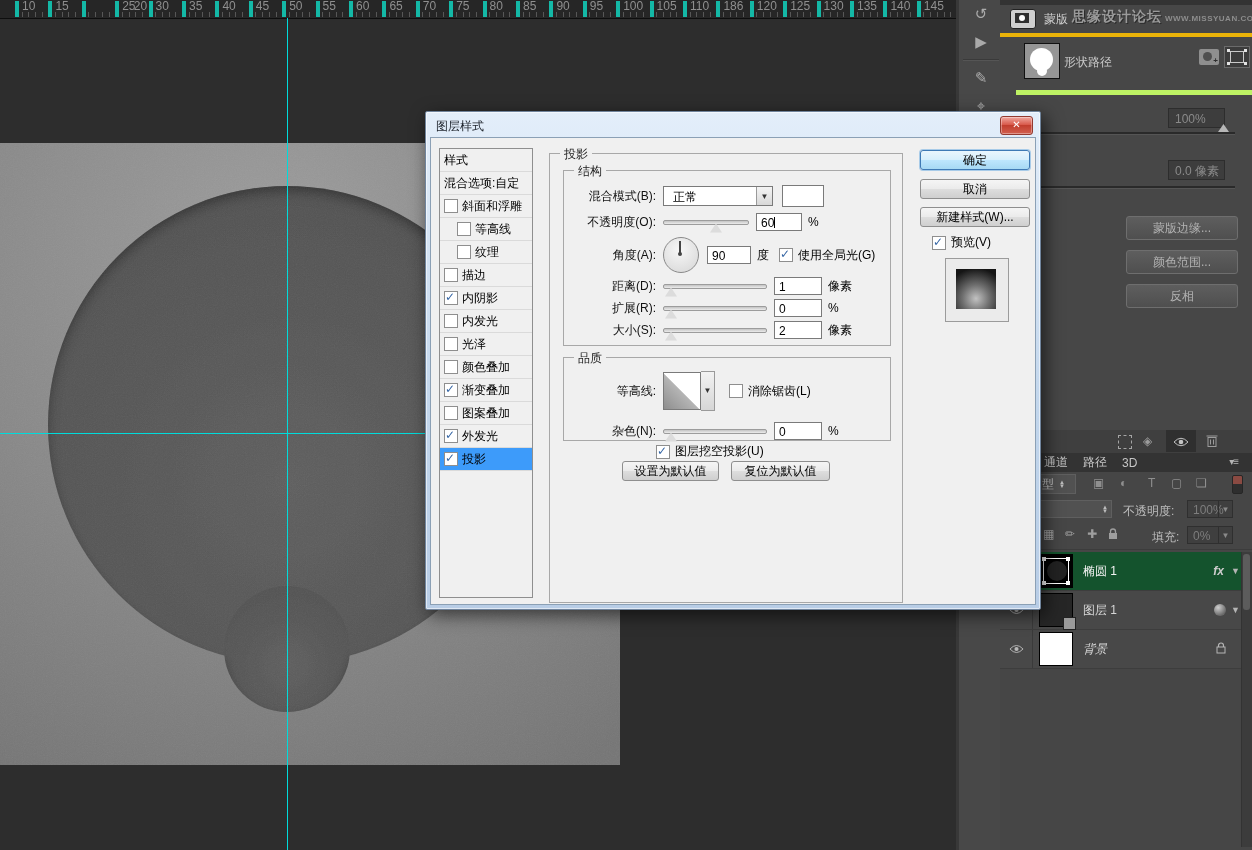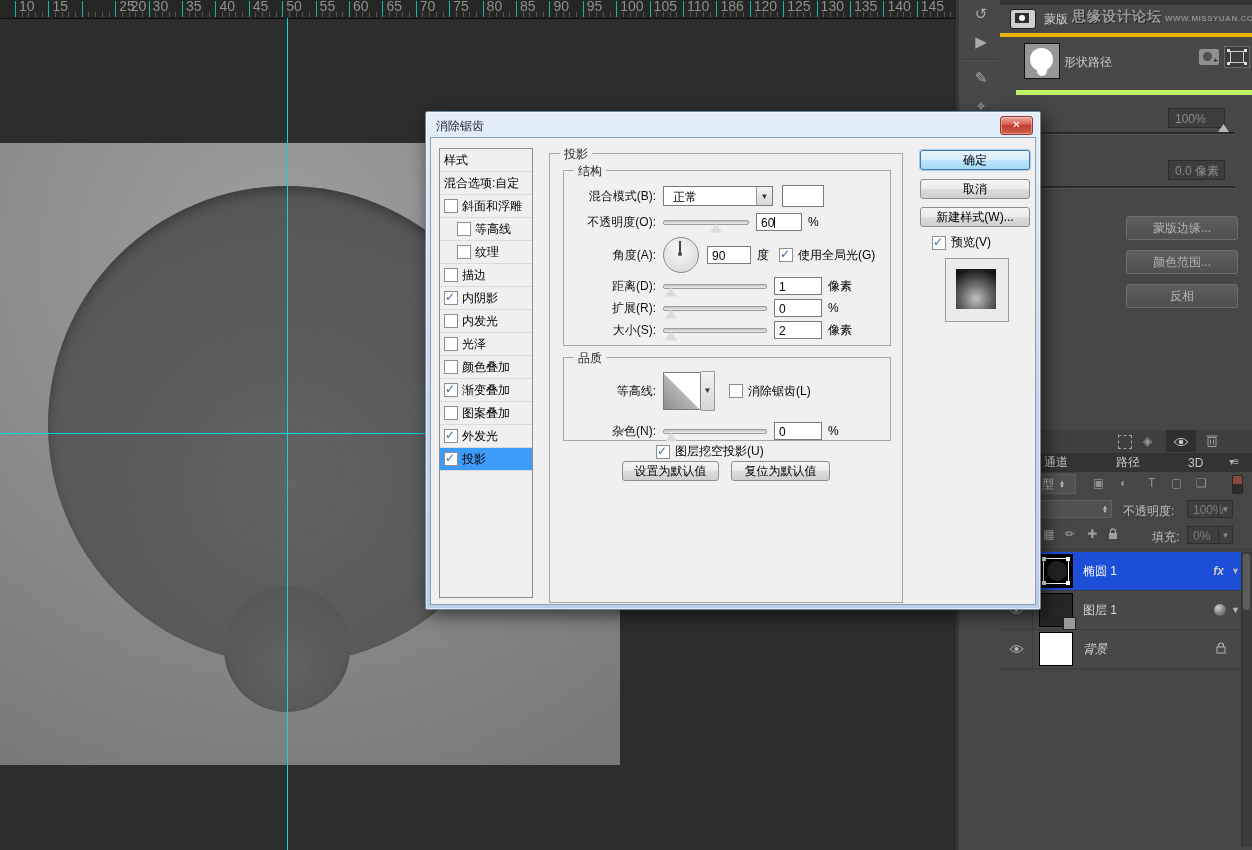--- a/index.html
+++ b/index.html
@@ -5,22 +5,22 @@
   html,body{margin:0;padding:0;background:#1e1e1e;}
   #root{position:relative;width:1252px;height:850px;overflow:hidden;
         font-family:"Liberation Sans","DejaVu Sans",sans-serif;font-size:12px;
         -webkit-font-smoothing:antialiased;}
 
   
   .canvas{position:absolute;left:0;top:0;width:956px;height:850px;background:#2d2d2d;}
   .ruler{position:absolute;left:0;top:0;width:956px;height:18px;background:#262626;border-bottom:1px solid #0e0e0e;}
   .ruler-minors{position:absolute;bottom:1px;left:15px;right:0;height:5px;
       background:repeating-linear-gradient(90deg,#575757 0 1px,transparent 1px 6.68px);}
-  .rtick{position:absolute;top:1px;height:16px;border-left:1px solid #14b8a6;
-      padding-left:3px;font-size:14px;color:#8f8f8f;line-height:10px;}
+  .rtick{position:absolute;top:1px;height:16px;border-left:4px solid #14b8a6;
+      padding-left:3px;font-size:12px;color:#8f8f8f;line-height:10px;}
   .doc{position:absolute;left:0;top:143px;width:620px;height:622px;}
   .vguide{position:absolute;left:287px;top:18px;width:1px;height:832px;background:#00dcdc;z-index:3;}
   .hguide{position:absolute;left:0;top:433px;width:956px;height:1px;background:#00dcdc;z-index:3;}
 
   
   .toolstrip{position:absolute;left:956px;top:0;width:44px;height:850px;background:#484848;
       border-left:3px solid #383838;z-index:2;}
   .dock-icon{width:44px;height:28px;line-height:28px;text-align:center;color:#aaa;font-size:15px;cursor:pointer;}
   .dock-div{height:1px;background:#3a3a3a;border-bottom:1px solid #555;margin:3px 4px;}
 
@@ -52,40 +52,40 @@
   .mthumb{position:absolute;width:11px;height:8px;background:#b7b7b7;
       clip-path:polygon(50% 0,100% 100%,0 100%);}
   .gray-btn{position:absolute;left:126px;width:110px;height:22px;border:1px solid #6e6e6e;border-radius:3px;
       background:linear-gradient(#5e5e5e,#4f4f4f);color:#b2b2b2;text-align:center;line-height:22px;cursor:pointer;}
 
   .layers-sec{position:absolute;left:0;top:430px;width:252px;height:420px;background:#464646;}
   .pfoot{position:absolute;left:0;top:0;width:252px;height:23px;background:#3f3f3f;border-bottom:1px solid #2d2d2d;}
   .pf-ico{position:absolute;top:4px;color:#9c9c9c;font-size:12px;cursor:pointer;}
   .dash-sq{width:12px;height:12px;border:1px dashed #a5a5a5;}
   .eye-press{position:absolute;left:166px;top:0;width:30px;height:22px;background:#2f2f2f;}
-  .tabsbar{position:absolute;left:0;top:23px;width:252px;height:19px;background:#333;display:flex;align-items:center;gap:33px;}
+  .tabsbar{position:absolute;left:0;top:23px;width:252px;height:19px;background:#333;display:flex;align-items:center;}
   .ptab{margin-right:15px;color:#c6c6c6;cursor:pointer;}
   .panelmenu{position:absolute;right:14px;top:3px;color:#b5b5b5;font-size:10px;letter-spacing:-1px;cursor:pointer;}
   .filterrow{position:absolute;left:0;top:42px;width:252px;height:24px;}
   .stub-select{position:absolute;background:#515151;border:1px solid #5f5f5f;color:#c2c2c2;display:flex;align-items:center;box-sizing:border-box;}
   .spin{display:inline-flex;flex-direction:column;line-height:4px;font-size:6px;color:#bdbdbd;margin-left:5px;}
   .f-ico{position:absolute;top:4px;color:#8f8f8f;font-size:12px;cursor:pointer;}
   .toggle{position:absolute;left:232px;top:3px;width:9px;height:17px;border-radius:2px;background:linear-gradient(#8a4a42 0 45%,#2e2e2e 45%);border:1px solid #262626;cursor:pointer;}
   .blendrow{position:absolute;left:0;top:66px;width:252px;height:26px;}
   .lockrow{position:absolute;left:0;top:92px;width:252px;height:27px;border-bottom:1px solid #3c3c3c;}
   .dim-label{color:#bdbdbd;}
   .val-dd{position:absolute;width:46px;height:18px;background:#3f3f3f;border:1px solid #2f2f2f;color:#7d7d7d;
       line-height:18px;padding-left:5px;box-sizing:border-box;cursor:pointer;}
   .val-dd u{position:absolute;right:0;top:0;width:13px;height:100%;border-left:1px solid #2f2f2f;
       color:#8a8a8a;font-size:8px;text-align:center;line-height:18px;text-decoration:none;}
   .lock-ico{position:absolute;top:5px;color:#9e9e9e;font-size:12px;cursor:pointer;}
 
   .lrows{position:absolute;left:0;top:122px;width:252px;}
   .lrow{position:relative;width:252px;height:38px;border-bottom:1px solid #3d3d3d;display:flex;align-items:center;cursor:pointer;background:#484848;}
-  .lrow.sel{background:#1d4ed8;}
+  .lrow.sel{background:#14532d;}
   .eyecol{width:32px;height:38px;border-right:1px solid #3a3a3a;display:flex;align-items:center;justify-content:center;flex:none;}
   .lthumb{width:34px;height:34px;border:1px solid #000;margin-left:6px;flex:none;position:relative;box-sizing:border-box;}
   .lname{margin-left:10px;color:#d6d6d6;}
   .lrow.sel .lname{color:#f2f2f2;}
   .fx{position:absolute;right:28px;font-style:italic;font-weight:bold;color:#cdcdcd;}
   .ddarr{position:absolute;right:12px;color:#b5b5b5;font-size:9px;}
   .sphere{position:absolute;right:26px;width:12px;height:12px;border-radius:50%;
       background:radial-gradient(circle at 35% 30%,#cfcfcf,#6a6a6a 70%);}
   .badge{position:absolute;right:-4px;bottom:-4px;width:11px;height:11px;background:#9a9a9a;border:1px solid #222;}
   .selbox{position:absolute;left:3px;top:3px;right:3px;bottom:3px;border:1px solid #fff;}
@@ -408,21 +408,21 @@
           </span>
         </div>
       </div>
       <div class="scrollstrip">
           <div class="scrollthumb"></div>
         </div>
     </div>
   </div>
 
   <div class="dlg">
-    <span class="dlg-title">消除锯齿</span>
+    <span class="dlg-title">图层样式</span>
     <span class="dlg-close">✕</span>
     <div class="dlg-body">
 
       <div class="slist">
         <div class="sl-item">
             <span class="sl-label">样式</span>
           </div>
         <div class="sl-item">
             <span class="sl-label">混合选项:自定</span>
           </div>

